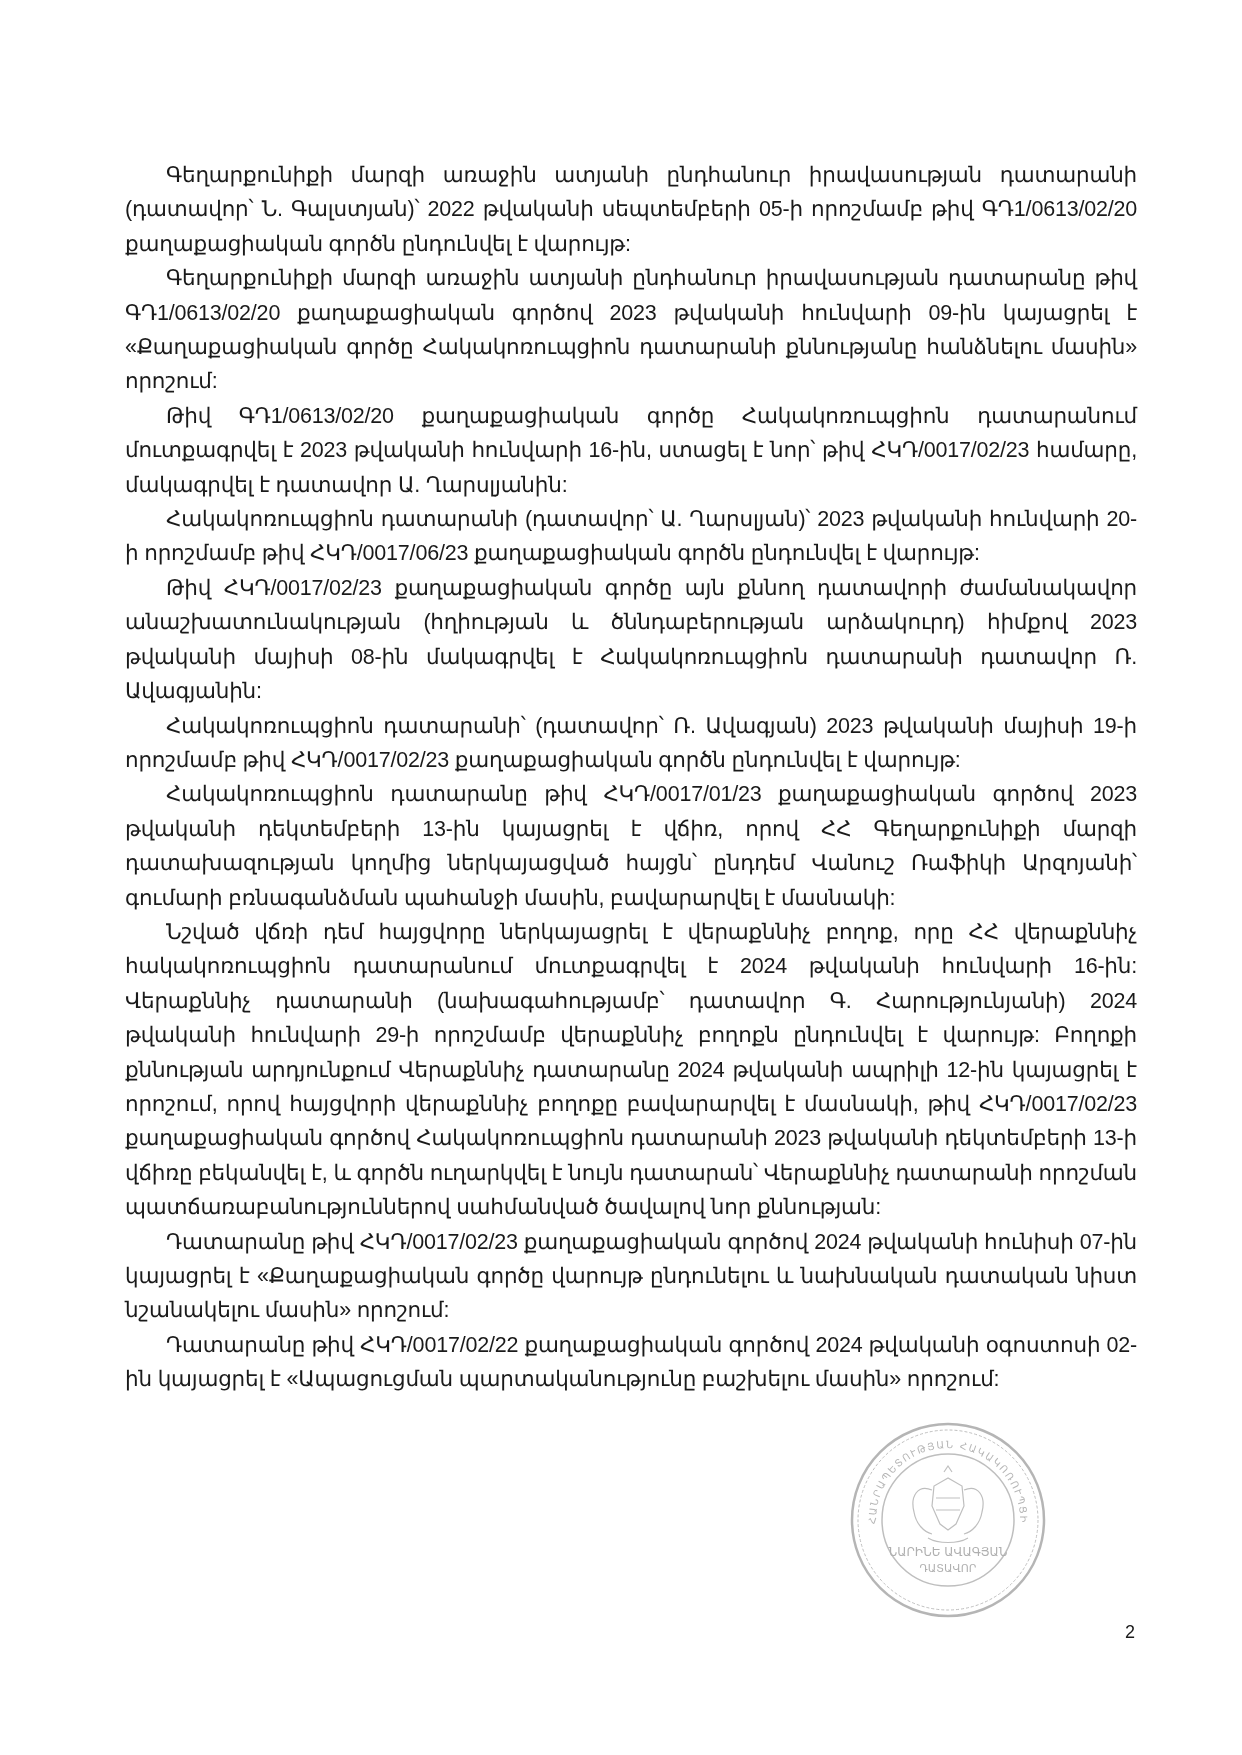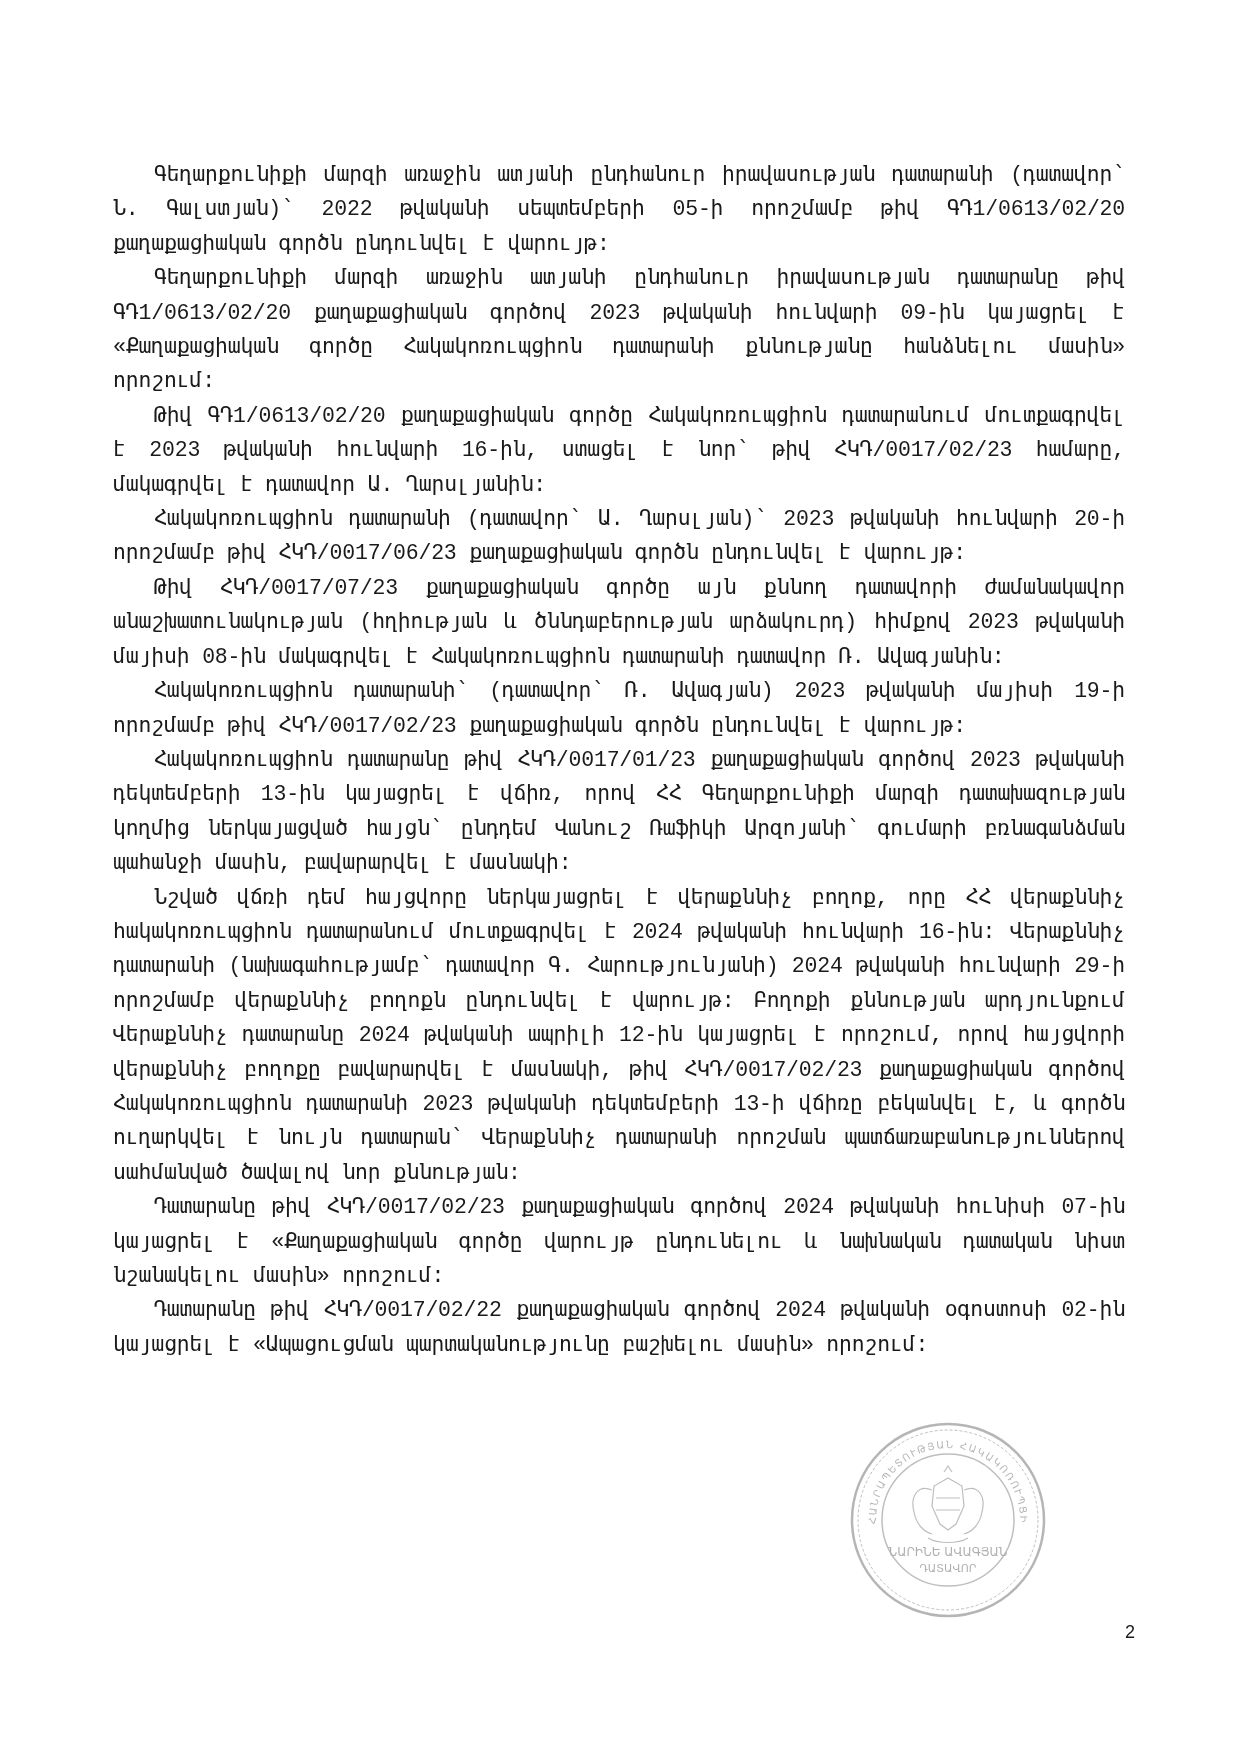--- a/index.html
+++ b/index.html
@@ -1,22 +1,22 @@
 <!DOCTYPE html>
 <html><head>
 <meta charset="utf-8">
 <style>
   html, body { margin: 0; padding: 0; background: #ffffff; }
   body { width: 1242px; height: 1755px; position: relative; overflow: hidden; }
   .page {
     position: absolute;
-    left: 113px;
+    left: 125px;
     top: 158px;
     width: 1012px;
-    font-family: Liberation Mono, monospace;
+    font-family: Liberation Sans, sans-serif;
     font-size: 21.5px;
     line-height: 34.4px;
     color: #1a1a1a;
     letter-spacing: -0.2px;
   }
   .para {
     margin: 0;
     text-indent: 41px;
     text-align: justify;
   }
@@ -38,21 +38,21 @@
   }
 </style>
 </head>
 <body>
 
 <div class="page">
   <p class="para">Գեղարքունիքի մարզի առաջին ատյանի ընդհանուր իրավասության դատարանի (դատավոր՝ Ն. Գալստյան)՝ 2022 թվականի սեպտեմբերի 05-ի որոշմամբ թիվ ԳԴ1/0613/02/20 քաղաքացիական գործն ընդունվել է վարույթ:</p>
   <p class="para">Գեղարքունիքի մարզի առաջին ատյանի ընդհանուր իրավասության դատարանը թիվ ԳԴ1/0613/02/20 քաղաքացիական գործով 2023 թվականի հունվարի 09-ին կայացրել է «Քաղաքացիական գործը Հակակոռուպցիոն դատարանի քննությանը հանձնելու մասին» որոշում:</p>
   <p class="para">Թիվ ԳԴ1/0613/02/20 քաղաքացիական գործը Հակակոռուպցիոն դատարանում մուտքագրվել է 2023 թվականի հունվարի 16-ին, ստացել է նոր՝ թիվ ՀԿԴ/0017/02/23 համարը, մակագրվել է դատավոր Ա. Ղարսլյանին:</p>
   <p class="para">Հակակոռուպցիոն դատարանի (դատավոր՝ Ա. Ղարսլյան)՝ 2023 թվականի հունվարի 20-ի որոշմամբ թիվ ՀԿԴ/0017/06/23 քաղաքացիական գործն ընդունվել է վարույթ:</p>
-  <p class="para">Թիվ ՀԿԴ/0017/07/23 քաղաքացիական գործը այն քննող դատավորի ժամանակավոր անաշխատունակության (հղիության և ծննդաբերության արձակուրդ) հիմքով 2023 թվականի մայիսի 08-ին մակագրվել է Հակակոռուպցիոն դատարանի դատավոր Ռ. Ավագյանին:</p>
+  <p class="para">Թիվ ՀԿԴ/0017/02/23 քաղաքացիական գործը այն քննող դատավորի ժամանակավոր անաշխատունակության (հղիության և ծննդաբերության արձակուրդ) հիմքով 2023 թվականի մայիսի 08-ին մակագրվել է Հակակոռուպցիոն դատարանի դատավոր Ռ. Ավագյանին:</p>
   <p class="para">Հակակոռուպցիոն դատարանի՝ (դատավոր՝ Ռ. Ավագյան) 2023 թվականի մայիսի 19-ի որոշմամբ թիվ ՀԿԴ/0017/02/23 քաղաքացիական գործն ընդունվել է վարույթ:</p>
   <p class="para">Հակակոռուպցիոն դատարանը թիվ ՀԿԴ/0017/01/23 քաղաքացիական գործով 2023 թվականի դեկտեմբերի 13-ին կայացրել է վճիռ, որով ՀՀ Գեղարքունիքի մարզի դատախազության կողմից ներկայացված հայցն՝ ընդդեմ Վանուշ Ռաֆիկի Արզոյանի՝ գումարի բռնագանձման պահանջի մասին, բավարարվել է մասնակի:</p>
   <p class="para">Նշված վճռի դեմ հայցվորը ներկայացրել է վերաքննիչ բողոք, որը ՀՀ վերաքննիչ հակակոռուպցիոն դատարանում մուտքագրվել է 2024 թվականի հունվարի 16-ին: Վերաքննիչ դատարանի (նախագահությամբ՝ դատավոր Գ. Հարությունյանի) 2024 թվականի հունվարի 29-ի որոշմամբ վերաքննիչ բողոքն ընդունվել է վարույթ: Բողոքի քննության արդյունքում Վերաքննիչ դատարանը 2024 թվականի ապրիլի 12-ին կայացրել է որոշում, որով հայցվորի վերաքննիչ բողոքը բավարարվել է մասնակի, թիվ ՀԿԴ/0017/02/23 քաղաքացիական գործով Հակակոռուպցիոն դատարանի 2023 թվականի դեկտեմբերի 13-ի վճիռը բեկանվել է, և գործն ուղարկվել է նույն դատարան՝ Վերաքննիչ դատարանի որոշման պատճառաբանություններով սահմանված ծավալով նոր քննության:</p>
   <p class="para">Դատարանը թիվ ՀԿԴ/0017/02/23 քաղաքացիական գործով 2024 թվականի հունիսի 07-ին կայացրել է «Քաղաքացիական գործը վարույթ ընդունելու և նախնական դատական նիստ նշանակելու մասին» որոշում:</p>
   <p class="para">Դատարանը թիվ ՀԿԴ/0017/02/22 քաղաքացիական գործով 2024 թվականի օգոստոսի 02-ին կայացրել է «Ապացուցման պարտականությունը բաշխելու մասին» որոշում:</p>
 </div>
 
 <svg class="stamp" viewBox="0 0 200 200">
   <defs>
     <path id="arcTop" d="M 28,100 A 72,72 0 0 1 172,100"></path>

